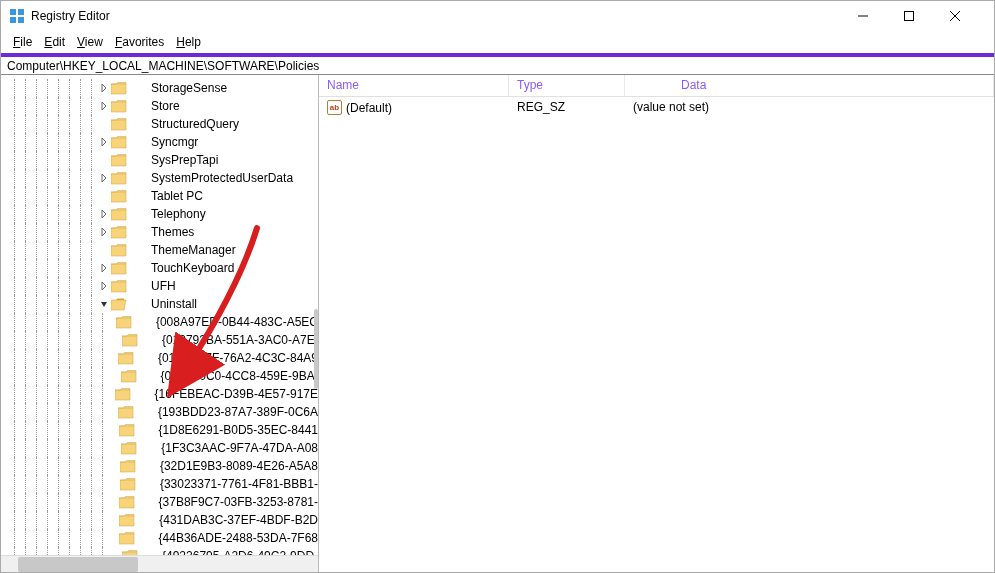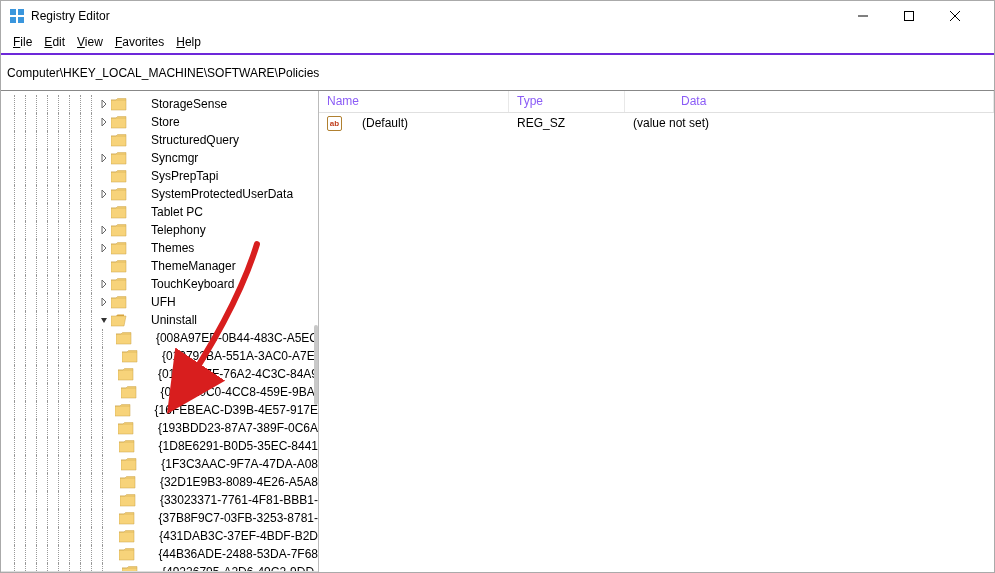--- a/index.html
+++ b/index.html
@@ -31,22 +31,22 @@
     display: flex;
     align-items: center;
     padding: 0 6px;
   }
   .menu-item {
     padding: 1px 6px;
     cursor: default;
   }
   .menu-item .ul { text-decoration: underline; }
   .address {
-    height: 38px;
-    border-top: 2px solid #6d28d9;
+    height: 22px;
+    border-top: 4px solid #6d28d9;
     border-bottom: 1px solid #888;
     padding: 2px 6px;
     font-size: 12px;
     display:flex;
     align-items:center;
   }
   .content {
     display: flex;
     height: calc(573px - 30px - 22px - 22px - 2px);
     position: relative;
@@ -112,21 +112,21 @@
   }
   .col-name { width: 190px; }
   .col-type { width: 116px; }
   .col-data { flex:1;margin-left:48px; }
   .list-row {
     display: flex;
     align-items: center;
     height: 20px;
   }
   .cell { padding: 0 8px; font-size:12px; }
-  .cell.name { width:190px; display:flex; align-items:center; gap:20px;}
+  .cell.name { width:190px; display:flex; align-items:flex-end; gap:4px;}
   .cell.type { width:116px; }
   .cell.data { flex:1; }
   .ab-icon {
     width:15px;height:15px;border:1px solid #b08030;border-radius:2px;
     display:flex;align-items:center;justify-content:center;
     font-size:8px;font-weight:bold;color:#c04020;background:#fff;
     position:relative;
   }
   .tree-scrollbar-h {
     position:absolute; bottom:0; left:0; right:0; height:17px;

